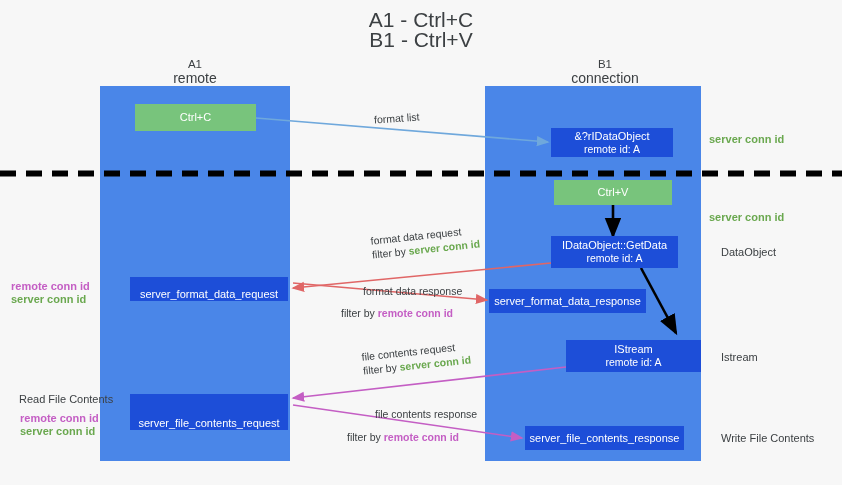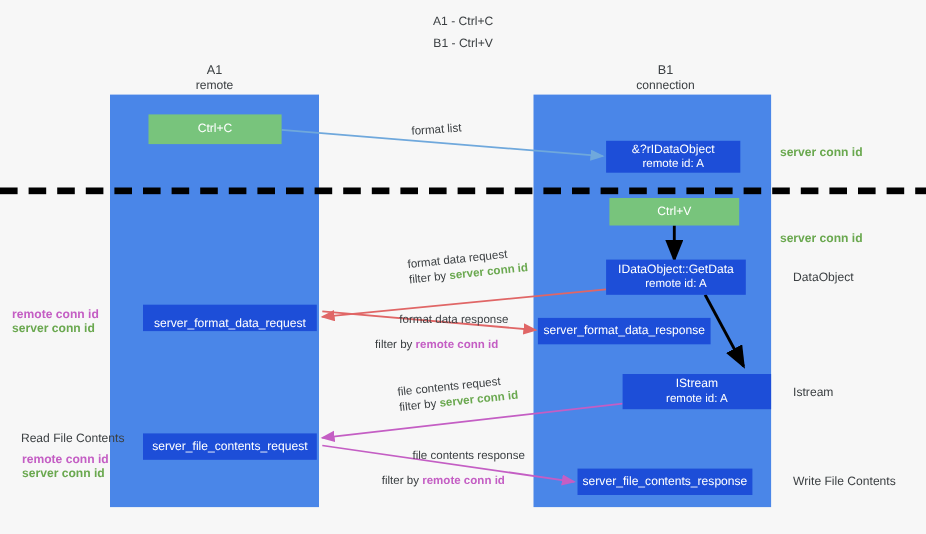--- a/index.html
+++ b/index.html
@@ -7,28 +7,28 @@
     width:842px;height:485px;
     background:#f7f7f7;
     font-family:"Liberation Sans", sans-serif;
     color:#3c4043;
     overflow:hidden;
   }
   #stage{position:relative;width:842px;height:485px;}
 
   .title{
     position:absolute;left:0;right:0;top:10px;
-    text-align:center;font-size:11px;line-height:20px;color:#3c4043;
+    text-align:center;font-size:21px;line-height:20px;color:#3c4043;
   }
   .title div{white-space:pre;}
 
   .col-head{
     position:absolute;text-align:center;font-size:11.5px;line-height:13.5px;color:#3c4043;
   }
-  .col-head .sub{font-size:11px;}
+  .col-head .sub{font-size:14px;}
 
   .lane{
     position:absolute;background:#4a86e8;
   }
 
   .box{
     position:absolute;box-sizing:border-box;
     display:flex;flex-direction:column;align-items:center;justify-content:center;
     color:#ffffff;font-size:11px;line-height:13px;text-align:center;
   }
@@ -134,21 +134,21 @@
   </div>
 
   <div class="box orange" style="left:130px;top:277px;width:158px;height:24px;justify-content:flex-end;">
     <span>server_format_data_request</span>
   </div>
 
   <div class="box orange" style="left:489px;top:289px;width:157px;height:24px;">
     <span>server_format_data_response</span>
   </div>
 
-  <div class="box orange" style="left:130px;top:394px;width:158px;height:24px;">
+  <div class="box orange" style="left:130px;top:394px;width:158px;height:36px;justify-content:flex-end;">
     <span>server_file_contents_request</span>
   </div>
 
   <div class="box orange" style="left:525px;top:426px;width:159px;height:24px;">
     <span>server_file_contents_response</span>
   </div>
 
   <div class="sidelabel green-t" style="left:709px;top:132px;">server conn id</div>
   <div class="sidelabel green-t" style="left:709px;top:210px;">server conn id</div>
   <div class="sidelabel dark-t" style="left:709px;top:245px;">DataObject</div>

